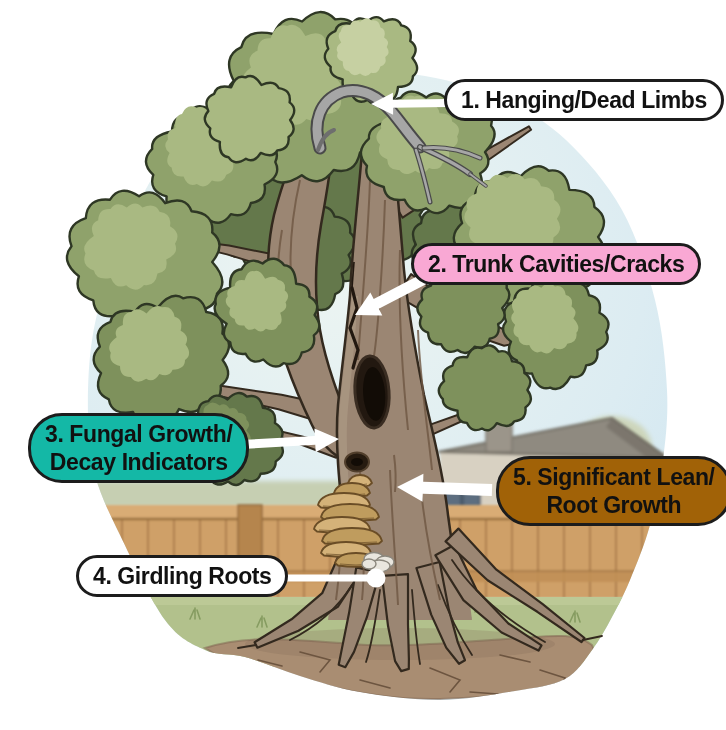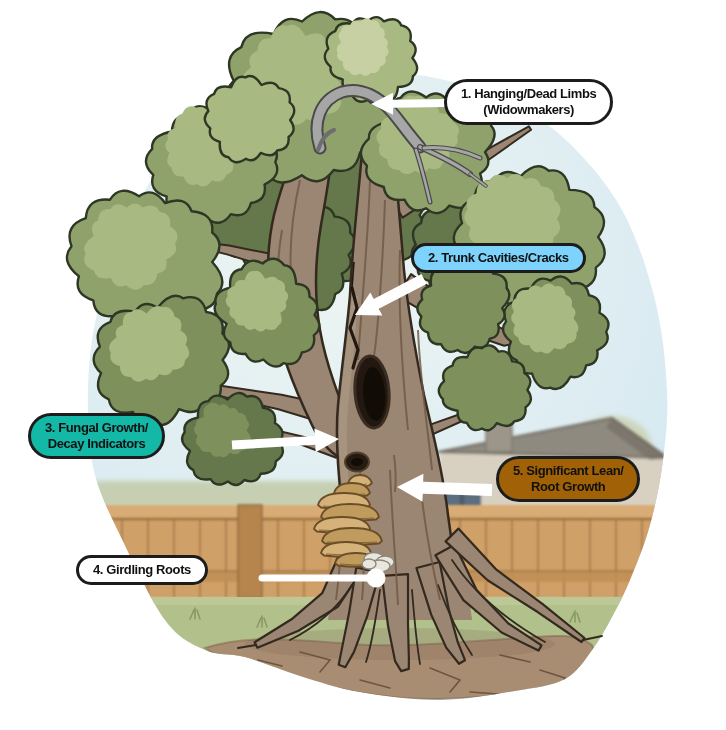--- a/index.html
+++ b/index.html
@@ -1,20 +1,20 @@
 <!DOCTYPE html>
 <html><head>
 <meta charset="utf-8">
 <style>
   html,body{margin:0;padding:0;background:#ffffff;}
   .stage{position:relative;width:726px;height:730px;overflow:hidden;background:#fff;
          font-family:"Liberation Sans",sans-serif;}
   #scene{position:absolute;left:0;top:0;width:726px;height:730px;}
   .pill{position:absolute;background:#ffffff;border:3px solid #1c1c1c;border-radius:34px;
-        padding:4px 14px;font-weight:700;font-size:13px;line-height:1.22;color:#111;
+        padding:4px 14px;font-weight:700;font-size:23px;line-height:1.22;color:#111;
         text-align:center;white-space:nowrap;letter-spacing:-0.4px;}
   .pill span{display:block;}
   .pill span:empty{display:none;}
 </style>
 </head>
 <body>
 
 <div class="stage">
   <svg id="scene" viewBox="0 0 726 730">
       <defs>
@@ -230,23 +230,22 @@
         <path d="M421.5,274.1 L373.7,299.0 L370.3,292.4 L355.0,315.0 L382.3,315.4 L378.8,308.8 L426.5,283.9 Z" fill="#ffffff"></path>
         <path d="M232.3,449.5 L315.3,444.8 L315.7,452.3 L339.0,439.0 L314.4,428.4 L314.8,435.9 L231.7,440.5 Z" fill="#ffffff"></path>
         <path d="M492.2,484.0 L423.2,481.8 L423.4,473.8 L397.0,487.0 L422.5,501.8 L422.8,493.8 L491.8,496.0 Z" fill="#ffffff"></path>
         <path d="M262,578 L370,578" stroke="#ffffff" stroke-width="7" stroke-linecap="round"></path>
         <circle cx="376" cy="578" r="9.5" fill="#ffffff"></circle>
       </g>
     </svg>
 
   <div class="pill" id="pill1" style="left: 444px; top: 79px; background: rgb(255, 255, 255); border-color: rgb(28, 28, 28); color: rgb(17, 17, 17);">
     <span>1. Hanging/Dead Limbs</span>
-    <span>(Widowmakers)</span>
-  </div>
-  <div class="pill" id="pill2" style="left: 411px; top: 243px; background: #7dd3fc; border-color: rgb(28, 28, 28); color: rgb(17, 17, 17);">
+  </div>
+  <div class="pill" id="pill2" style="left: 411px; top: 243px; background: #f9a8d4; border-color: rgb(28, 28, 28); color: rgb(17, 17, 17);">
     <span>2. Trunk Cavities/Cracks</span>
 
   </div>
   <div class="pill" id="pill3" style="left: 28px; top: 413px; background: #14b8a6; border-color: rgb(28, 28, 28); color: rgb(17, 17, 17);">
     <span>3. Fungal Growth/</span>
     <span>Decay Indicators</span>
   </div>
   <div class="pill" id="pill4" style="left: 76px; top: 555px; background: rgb(255, 255, 255); border-color: rgb(28, 28, 28); color: rgb(17, 17, 17);">
     <span>4. Girdling Roots</span>
 

